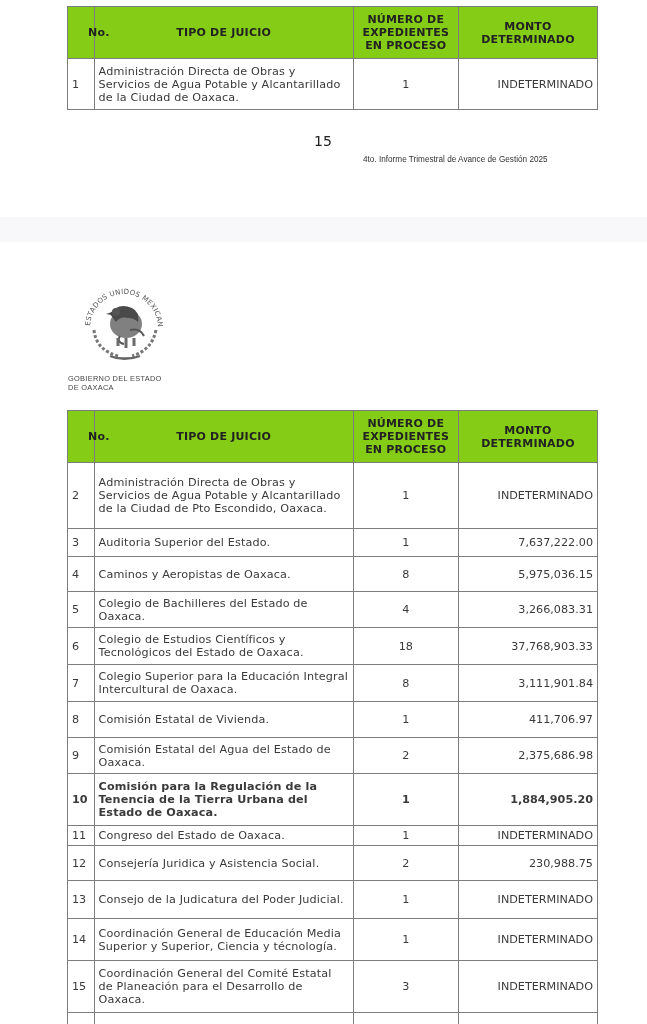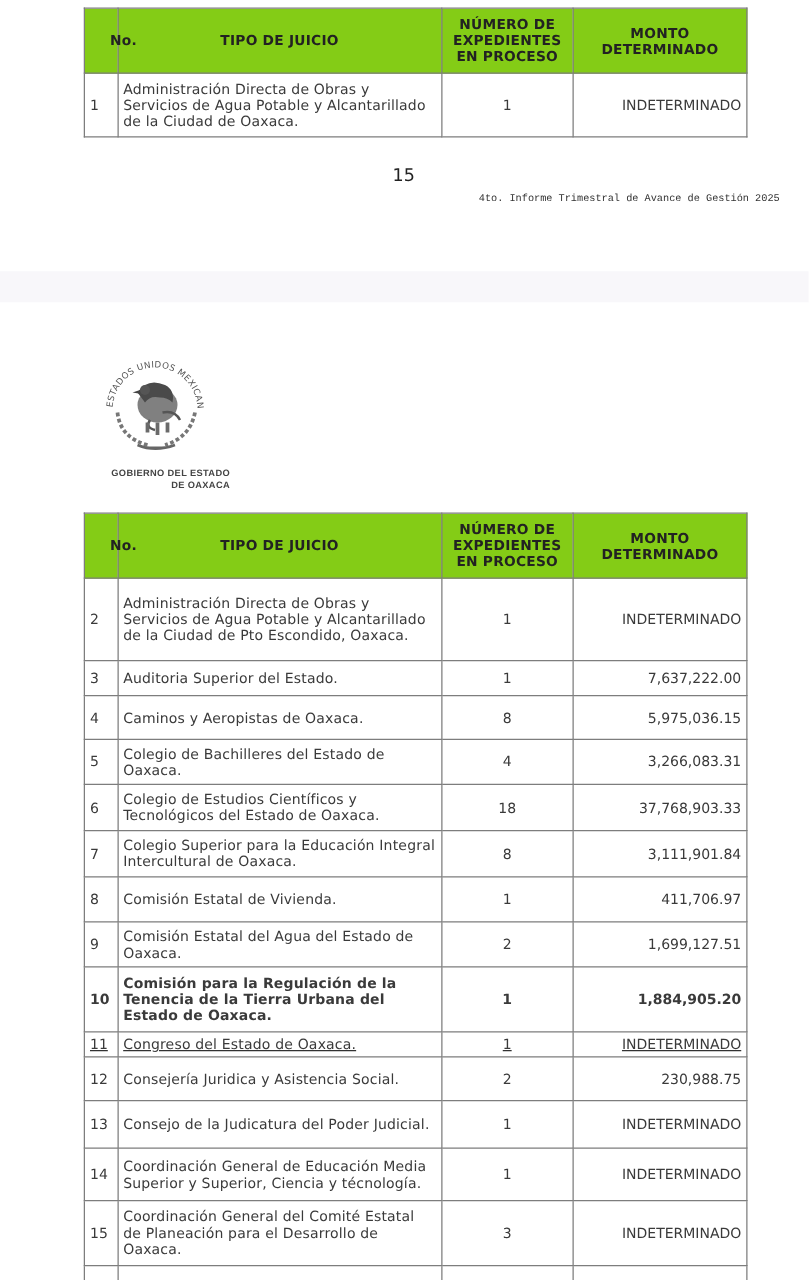--- a/index.html
+++ b/index.html
@@ -45,35 +45,34 @@
   td.no { text-align:left; }
   td.num { text-align:center; }
   td.monto { text-align:right; padding-right:5px;margin-top:24px; }
   td.tipo { font-size:11.2px; letter-spacing:0.15px; }
 
   .page-num {
     position:absolute; left:314px; top:133px;
     font-size:14px; color:#222;
   }
   .footer-text {
-    position:absolute; left:383px; top:155px;
-    font-family:Liberation Mono, monospace;
+    position:absolute; left:363px; top:155px;
+    font-family:Liberation Sans, sans-serif;
     font-size:8.2px; color:#333;
   }
 
   .logo {
     position:absolute; left:80px; top:284px; width:88px; height:82px;
   }
   .logo-caption {
     position:absolute; left:68px; top:374px; width:116px;
-    text-align:right;
+    text-align:left;
     font-family:"Liberation Sans", sans-serif;
     font-size:7.4px; line-height:9px; color:#444;
     letter-spacing:0.3px;
-    font-weight:bold;
   }
 </style>
 </head>
 <body>
 
 <div class="page page1">
   <table class="jt" style="top:6px;">
     <colgroup>
         <col class="c-no">
         <col class="c-tipo">
@@ -190,29 +189,29 @@
     <tr style="height:36px;">
       <td class="no">8</td>
       <td class="tipo">Comisión Estatal de Vivienda.</td>
       <td class="num">1</td>
       <td class="monto">411,706.97</td>
     </tr>
     <tr style="height:36px;">
       <td class="no">9</td>
       <td class="tipo">Comisión Estatal del Agua del Estado de Oaxaca.</td>
       <td class="num">2</td>
-      <td class="monto">1,699,127.51</td>
+      <td class="monto">2,375,686.98</td>
     </tr>
     <tr style="height:52px;font-weight:bold;">
       <td class="no">10</td>
       <td class="tipo">Comisión para la Regulación de la Tenencia de la Tierra Urbana del Estado de Oaxaca.</td>
       <td class="num">1</td>
       <td class="monto">1,884,905.20</td>
     </tr>
-    <tr style="height:20px;text-decoration:underline;">
+    <tr style="height:20px;">
       <td class="no">11</td>
       <td class="tipo">Congreso del Estado de Oaxaca.</td>
       <td class="num">1</td>
       <td class="monto">INDETERMINADO</td>
     </tr>
     <tr style="height:35px;">
       <td class="no">12</td>
       <td class="tipo">Consejería Juridica y Asistencia Social.</td>
       <td class="num">2</td>
       <td class="monto">230,988.75</td>

